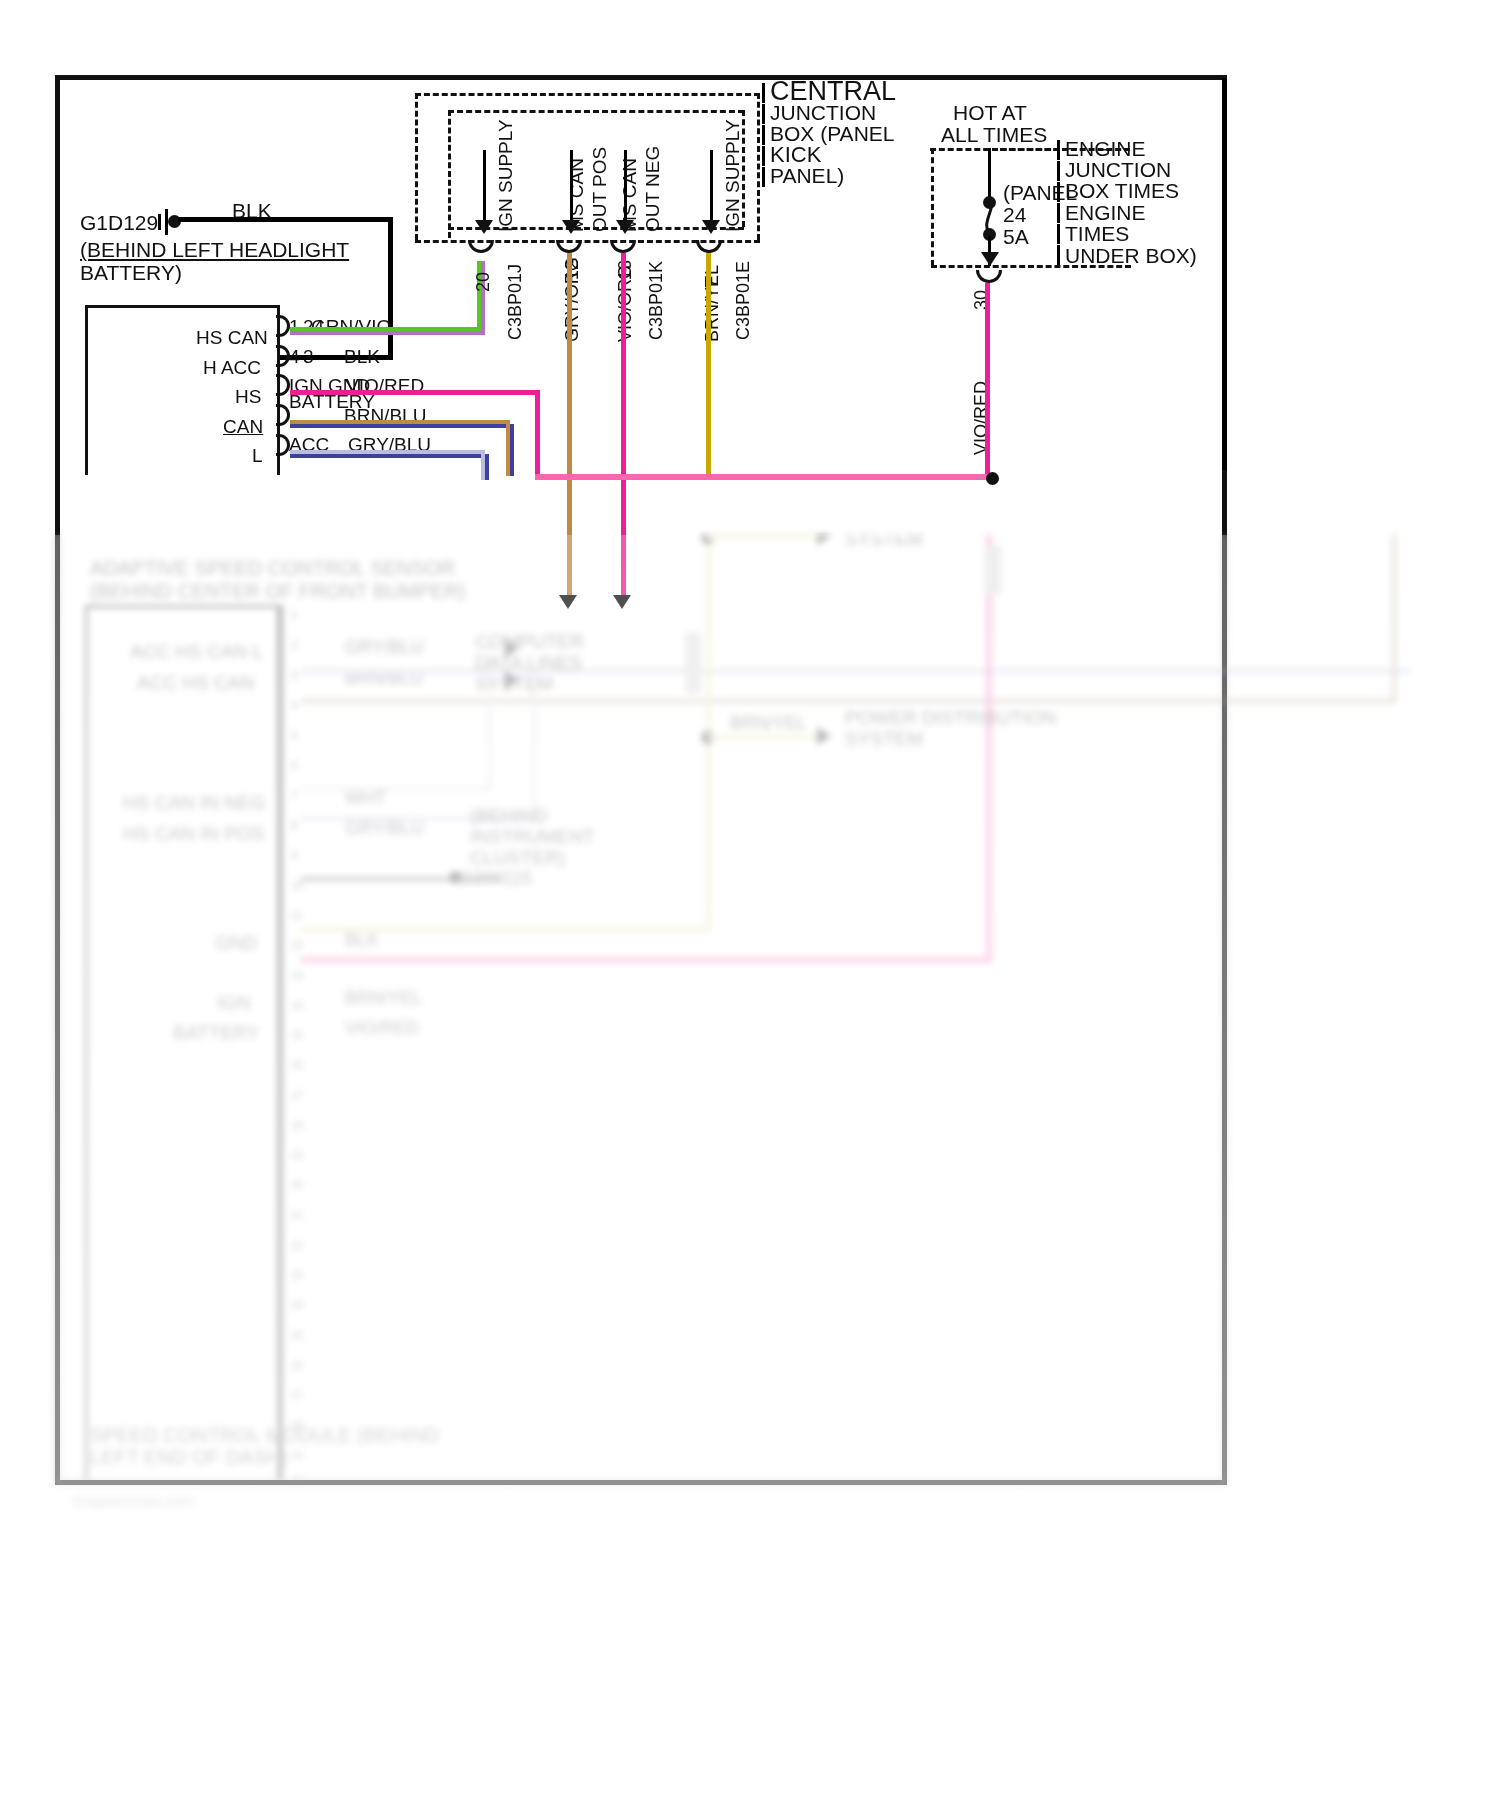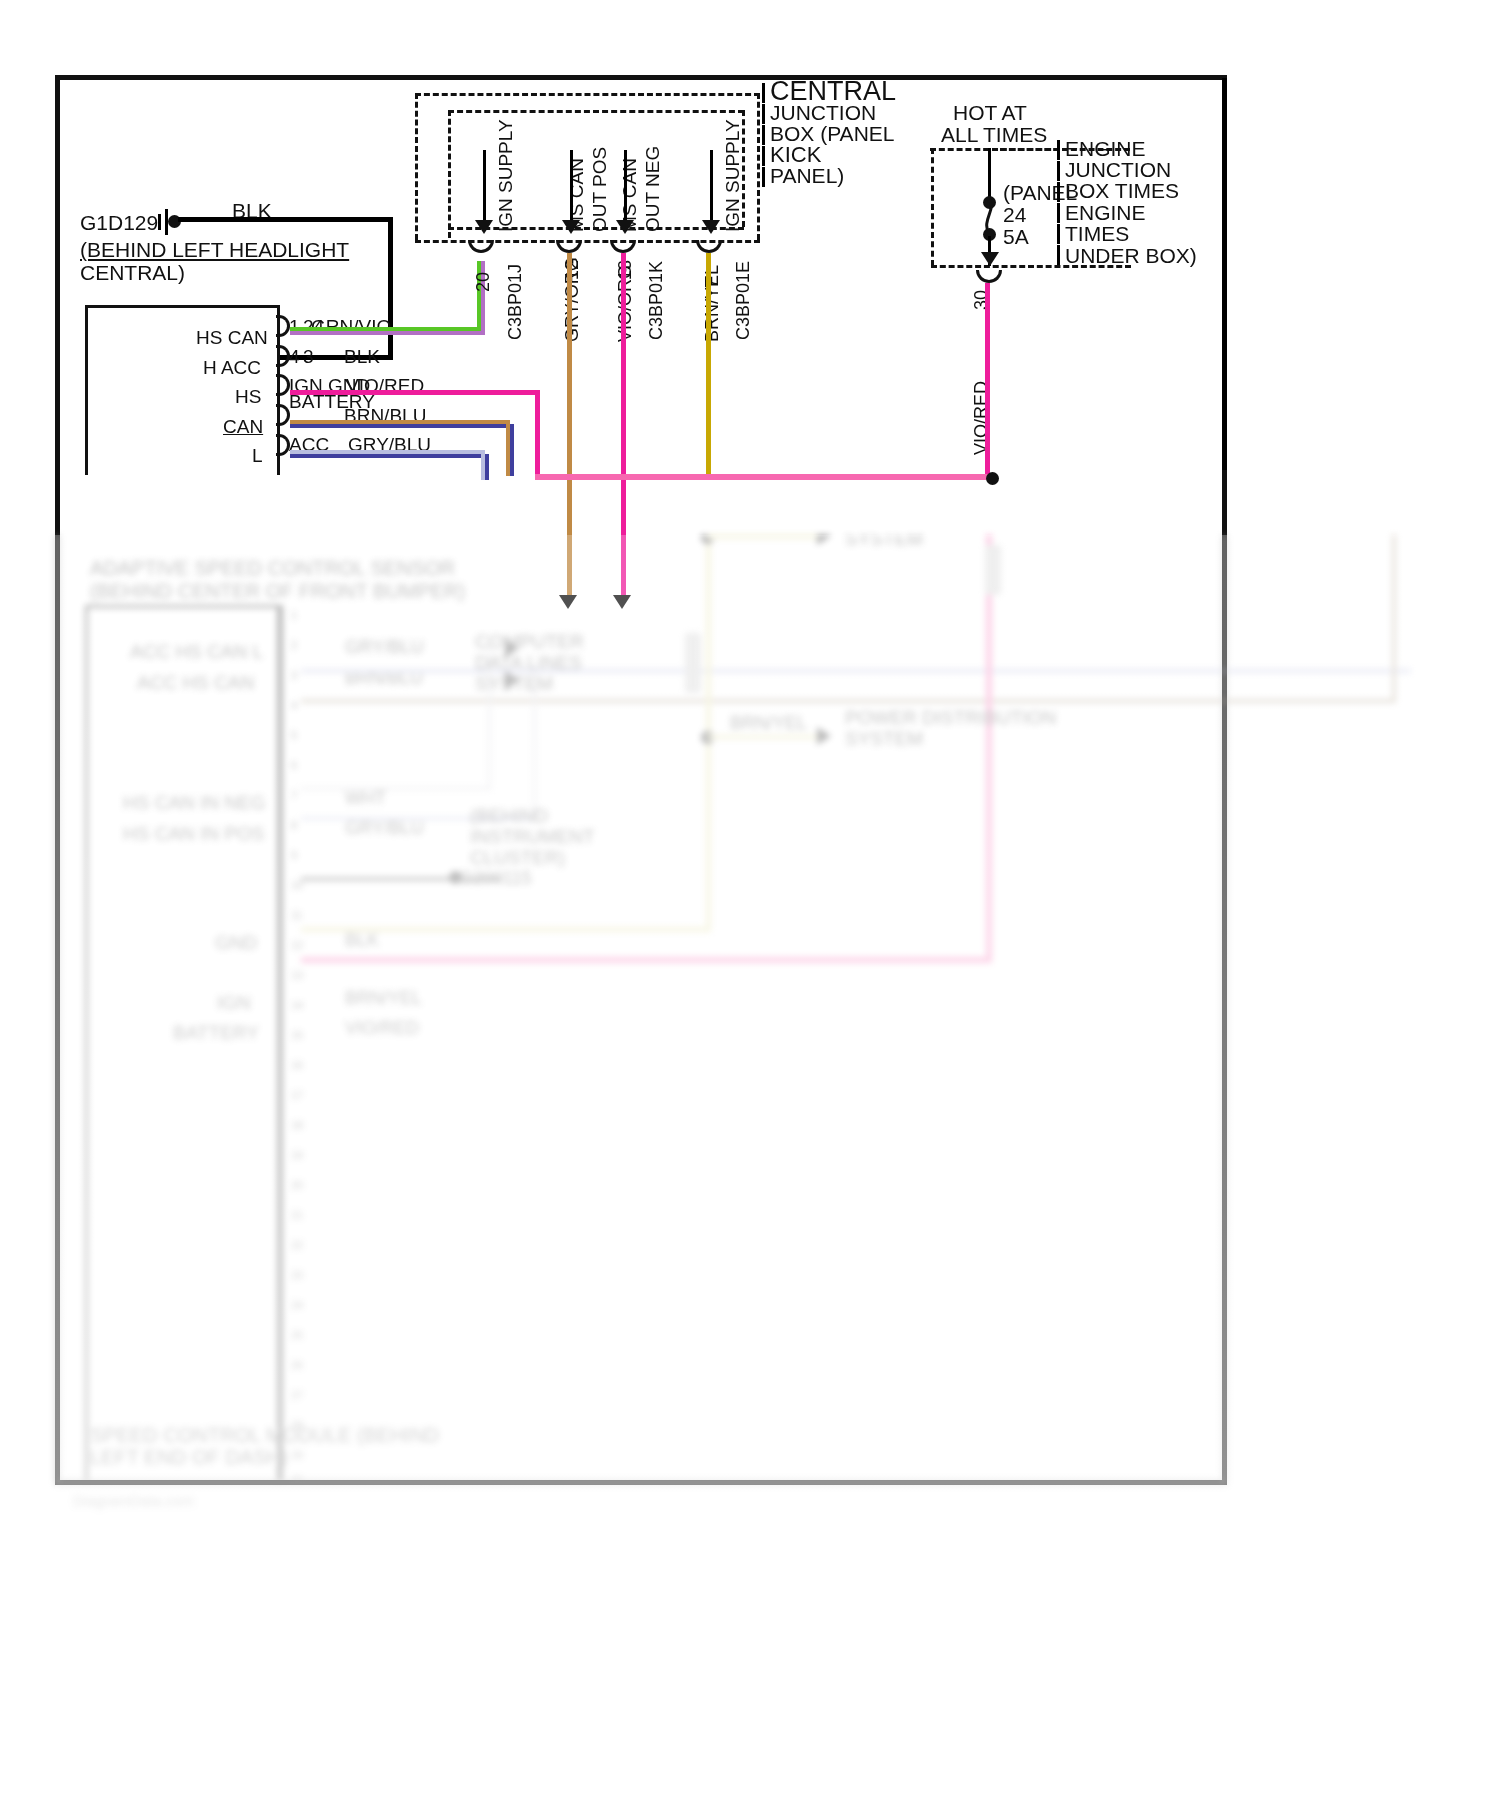--- a/index.html
+++ b/index.html
@@ -130,21 +130,21 @@
 </style>
 </head>
 <body>
 
 <div id="page">
 
   <div class="sheet-border"></div>
 
   <div class="txt" style="left:80px; top:212px; font-size:21px;">G1D129</div>
   <div class="txt" style="left:80px; top:239px; font-size:21px;text-decoration:underline;">(BEHIND LEFT HEADLIGHT</div>
-  <div class="txt" style="left:80px; top:262px; font-size:21px;">CENTRAL)</div>
+  <div class="txt" style="left:80px; top:262px; font-size:21px;">BATTERY)</div>
 
   <div class="wire" style="left:158px; top:214px; width:3px; height:16px;"></div>
   <div class="wire" style="left:165px; top:209px; width:3px; height:26px;"></div>
   <div class="dot" style="left:168px; top:215px;"></div>
 
   <div class="txt" style="left:232px; top:200px; font-size:21px;">BLK</div>
   <div class="wire" style="left:178px; top:217px; width:215px; height:5px;"></div>
   <div class="wire" style="left:388px; top:217px; width:5px; height:143px;"></div>
   <div class="wire" style="left:280px; top:355px; width:112px; height:5px;"></div>
 

